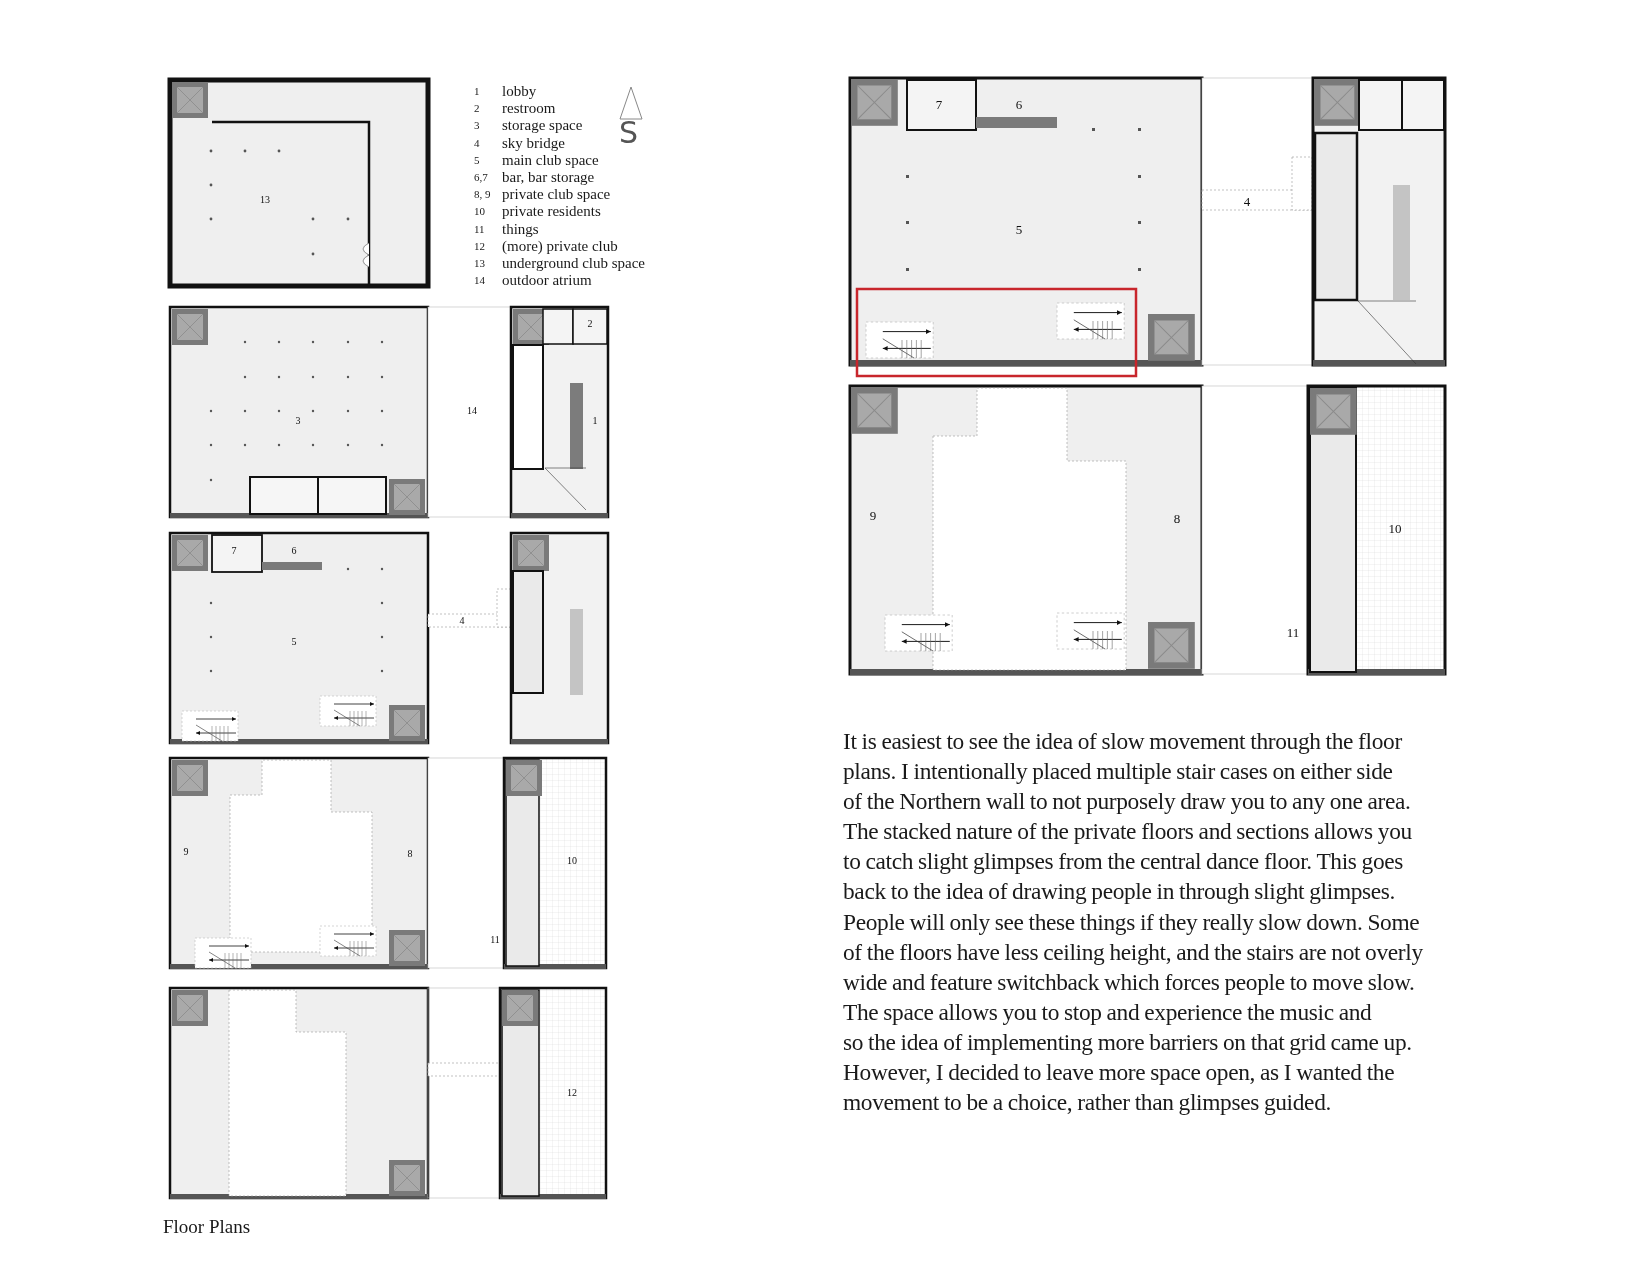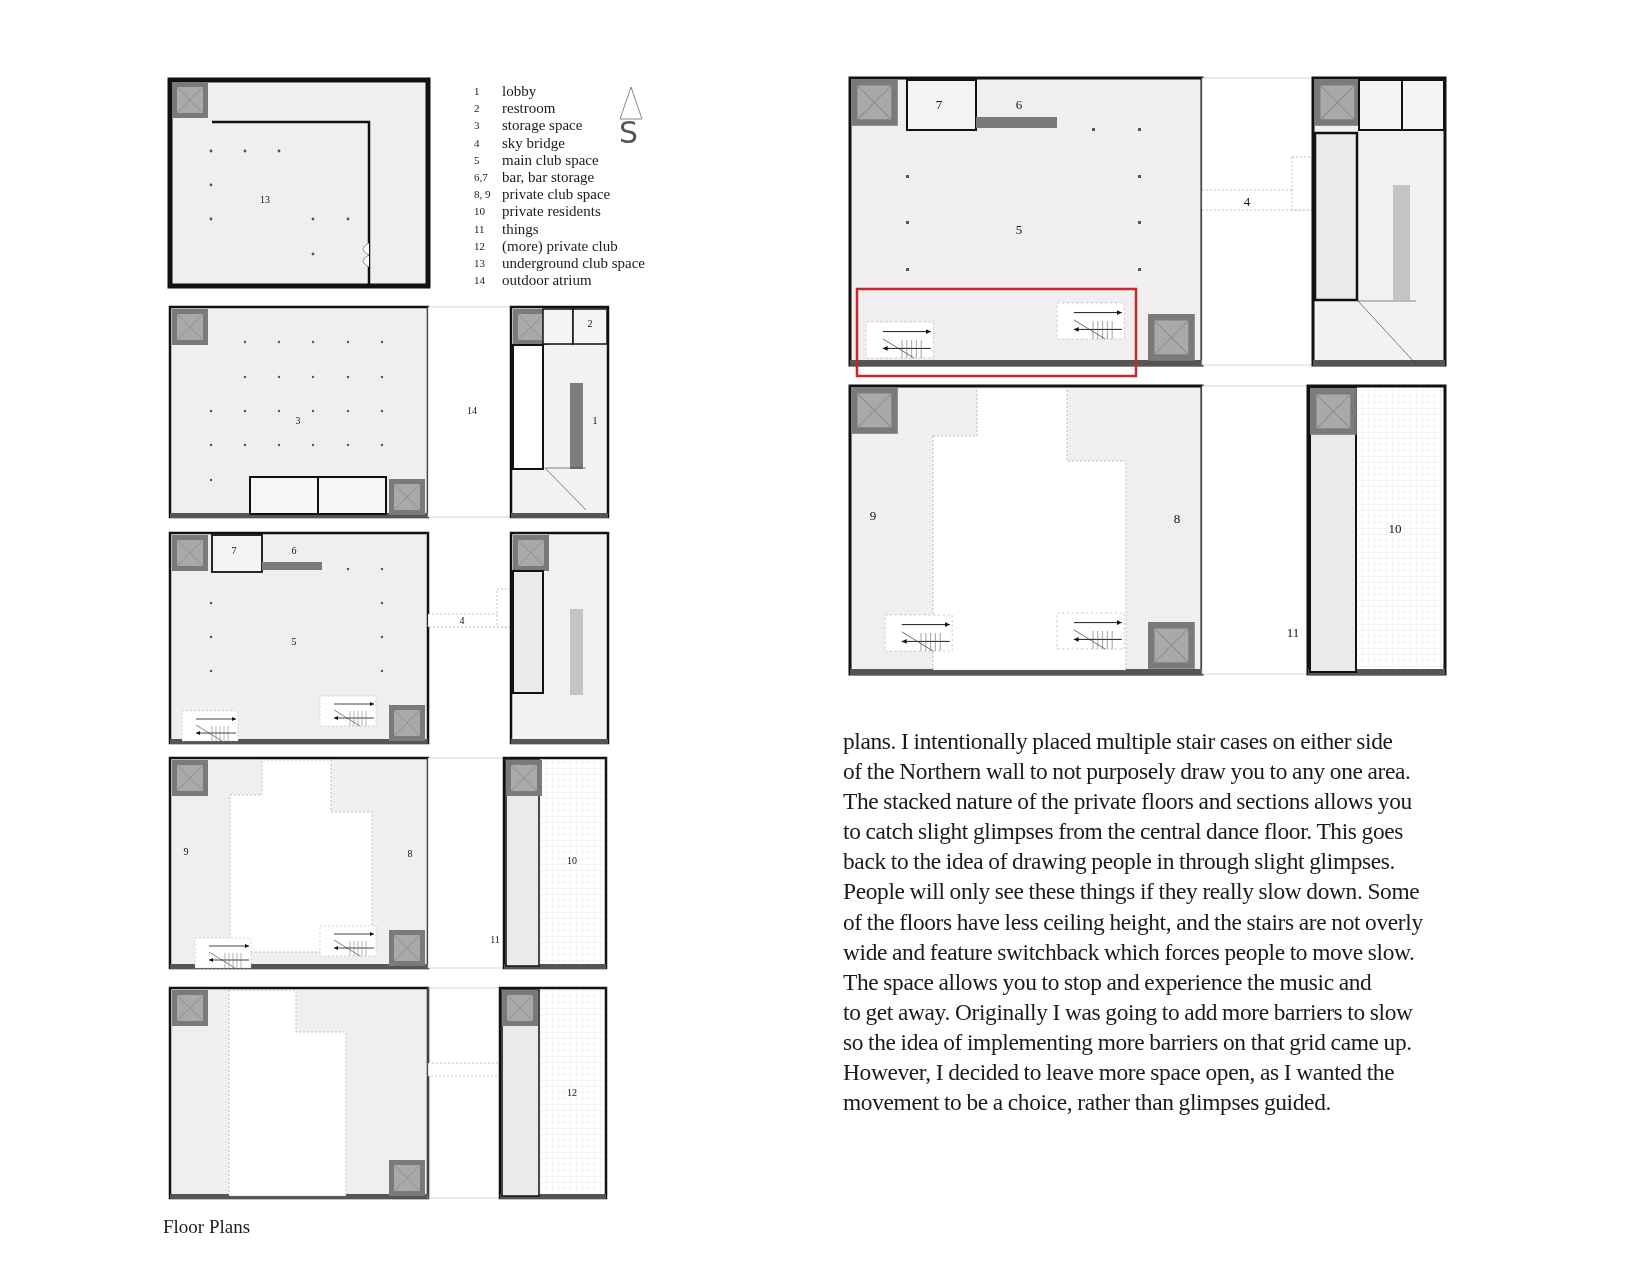--- a/index.html
+++ b/index.html
@@ -303,26 +303,26 @@
 </div>
 
 <svg class="north" width="26" height="34" viewBox="0 0 26 34">
   <polygon points="13,1 24,33 2,33" fill="#fff" stroke="#888" stroke-width="1"></polygon>
 </svg>
 <div class="north-s">S</div>
 
 <div class="caption">Floor Plans</div>
 
 <div class="body-text">
+  <span class="body-line">It is easiest to see the idea of slow movement through the floor</span>
   <span class="body-line">plans. I intentionally placed multiple stair cases on either side</span>
   <span class="body-line">of the Northern wall to not purposely draw you to any one area.</span>
   <span class="body-line">The stacked nature of the private floors and sections allows you</span>
   <span class="body-line">to catch slight glimpses from the central dance floor. This goes</span>
   <span class="body-line">back to the idea of drawing people in through slight glimpses.</span>
   <span class="body-line">People will only see these things if they really slow down. Some</span>
   <span class="body-line">of the floors have less ceiling height, and the stairs are not overly</span>
   <span class="body-line">wide and feature switchback which forces people to move slow.</span>
   <span class="body-line">The space allows you to stop and experience the music and</span>
-  <span class="body-line">to get away. Originally I was going to add more barriers to slow</span>
   <span class="body-line">so the idea of implementing more barriers on that grid came up.</span>
   <span class="body-line">However, I decided to leave more space open, as I wanted the</span>
   <span class="body-line">movement to be a choice, rather than glimpses guided.</span>
 </div>
 
 </body></html>

